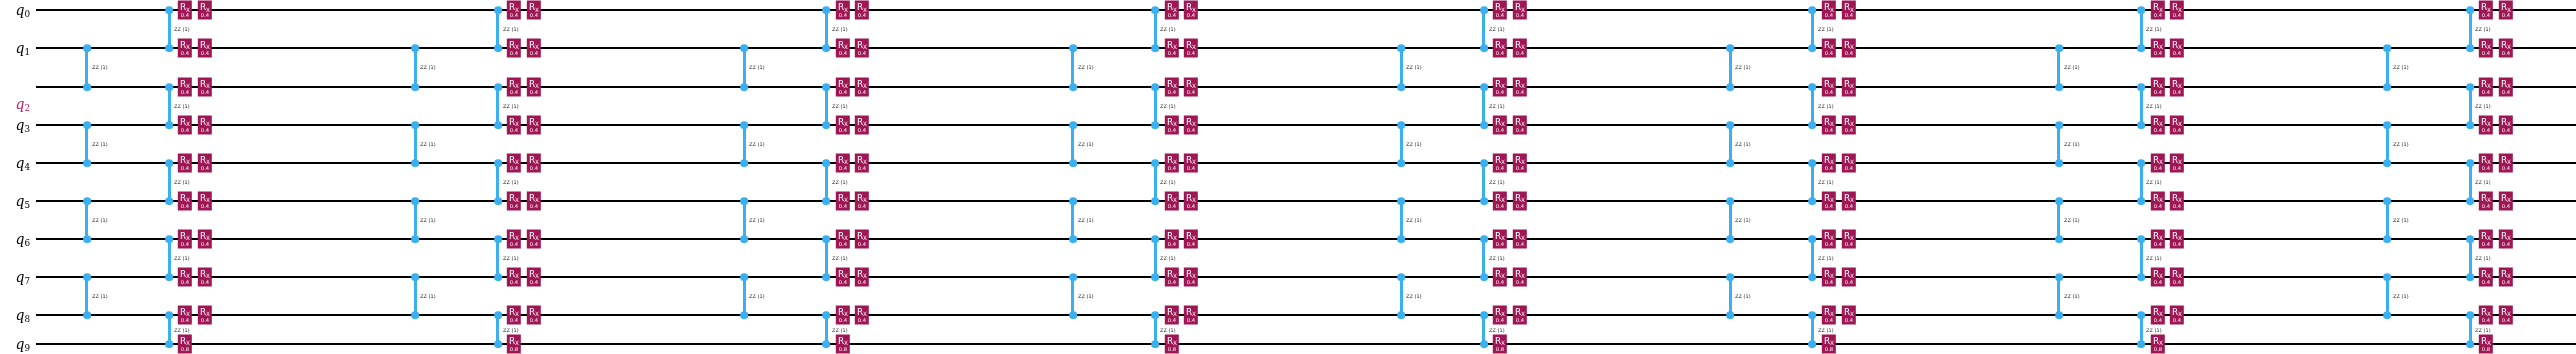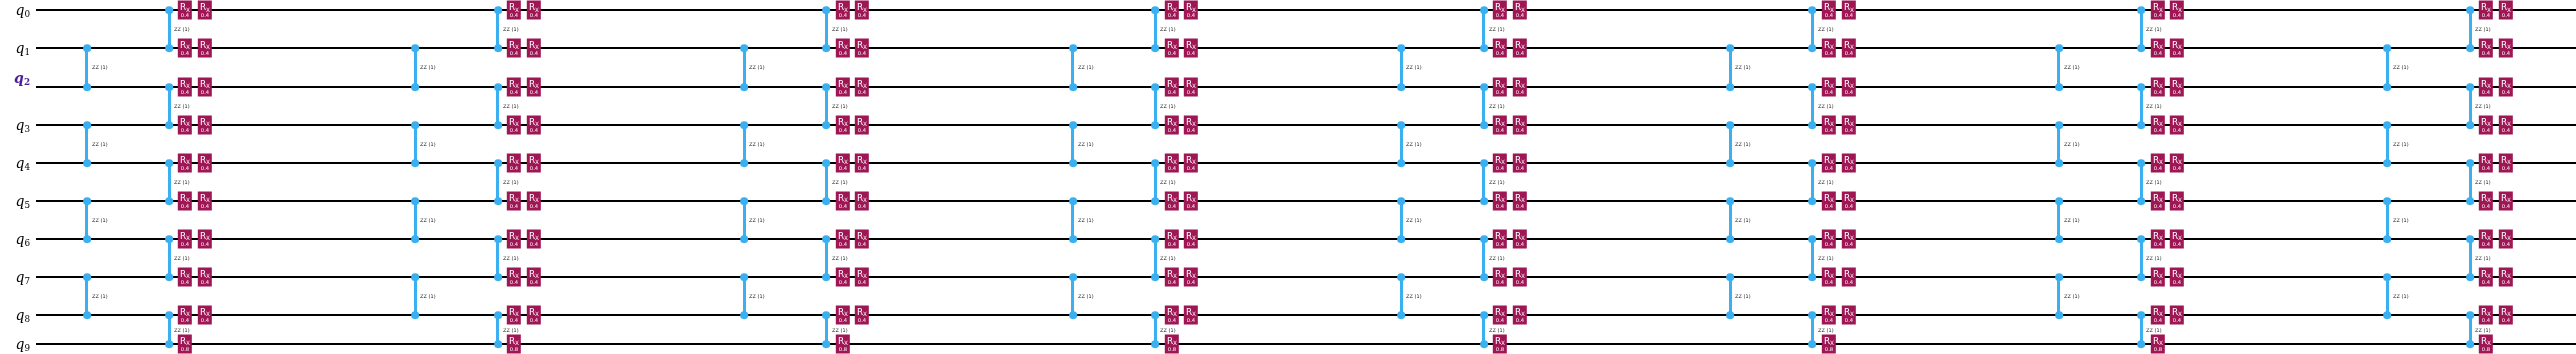--- a/index.html
+++ b/index.html
@@ -22,21 +22,21 @@
 </style>
 </head>
 <body>
 
 <div id="circuit" style="width: 2711px; height: 355px; background: rgb(255, 255, 255);">
     <div class="wire" style="left: 36px; width: 2673px; top: 9.3px; background: rgb(0, 0, 0);"></div>
     <div class="qlabel" style="left: 30px; top: 10.3px; color: rgb(0, 0, 0);"><span>q</span><sub>0</sub></div>
     <div class="wire" style="left: 36px; width: 2673px; top: 47px; background: rgb(0, 0, 0);"></div>
     <div class="qlabel" style="left: 30px; top: 48px; color: rgb(0, 0, 0);"><span>q</span><sub>1</sub></div>
     <div class="wire" style="left: 36px; width: 2673px; top: 86px; background: rgb(0, 0, 0);"></div>
-    <div class="qlabel" style="left: 30px; top: 78px; color: #4c1d95; font-weight: bold;"><span>q</span><sub>2</sub></div>
+    <div class="qlabel" style="left: 30px; top: 104px; color: #be185d;"><span>q</span><sub>2</sub></div>
     <div class="wire" style="left: 36px; width: 2673px; top: 124px; background: rgb(0, 0, 0);"></div>
     <div class="qlabel" style="left: 30px; top: 125px; color: rgb(0, 0, 0);"><span>q</span><sub>3</sub></div>
     <div class="wire" style="left: 36px; width: 2673px; top: 162px; background: rgb(0, 0, 0);"></div>
     <div class="qlabel" style="left: 30px; top: 163px; color: rgb(0, 0, 0);"><span>q</span><sub>4</sub></div>
     <div class="wire" style="left: 36px; width: 2673px; top: 200px; background: rgb(0, 0, 0);"></div>
     <div class="qlabel" style="left: 30px; top: 201px; color: rgb(0, 0, 0);"><span>q</span><sub>5</sub></div>
     <div class="wire" style="left: 36px; width: 2673px; top: 238px; background: rgb(0, 0, 0);"></div>
     <div class="qlabel" style="left: 30px; top: 239px; color: rgb(0, 0, 0);"><span>q</span><sub>6</sub></div>
     <div class="wire" style="left: 36px; width: 2673px; top: 276px; background: rgb(0, 0, 0);"></div>
     <div class="qlabel" style="left: 30px; top: 277px; color: rgb(0, 0, 0);"><span>q</span><sub>7</sub></div>

